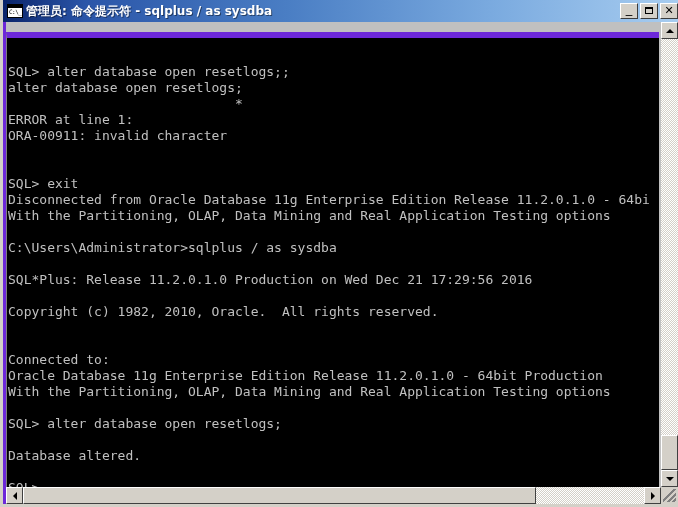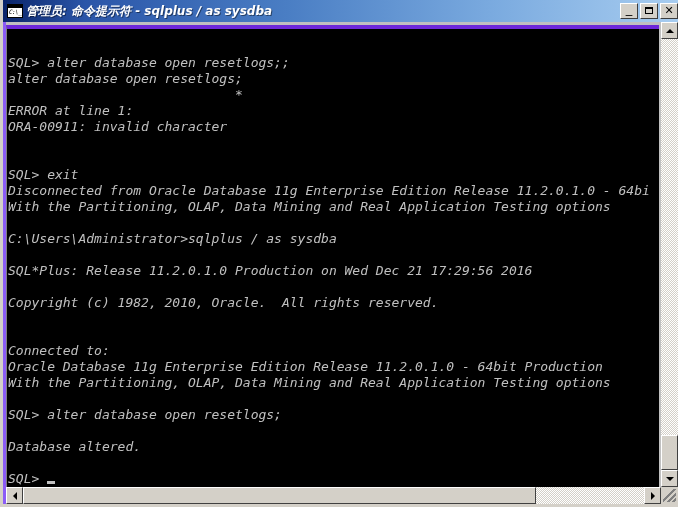--- a/index.html
+++ b/index.html
@@ -13,27 +13,26 @@
     overflow: hidden;
     font-family: "DejaVu Sans Mono", monospace;
   }
 
   
   .window {
     position: absolute;
     left: 0; top: 0;
     width: 678px;
     height: 507px;
-    background: #8b5cf6;
+    background: #6d28d9;
     box-sizing: border-box;
     border-left: 3px solid #d4d0c8;
     border-right: 3px solid #d4d0c8;
     border-bottom: 3px solid #d4d0c8;
     border-top: 0;
-    font-style: italic;
   }
 
   
   .titlebar {
     position: absolute;
     left: 0; top: 0;
     width: 678px;
     height: 22px;
     background: linear-gradient(to right,
         #0a246a 0%, #2a55a8 12%, #4a7ec4 42%, #7aaadf 72%, #a8cdf0 100%);
@@ -125,27 +124,27 @@
     left: 3px;
     top: 22px;
     width: 672px;
     height: 482px;
     background: #c0c0c0;
     box-sizing: border-box;
   }
   .console {
     position: absolute;
     left: 0;
-    top: 3px;
+    top: 10px;
     width: 653px;
     height: 462px;
     background: #000000;
     overflow: hidden;
     box-sizing: border-box;
-    border-top: 4px solid #6d28d9;
+    border-top: 6px solid #6d28d9;
     border-left: 1px solid #808080;
   }
   .screen {
     position: absolute;
     left: 1px;
     top: 10px;
     width: 656px;
     font-family: "DejaVu Sans Mono", monospace;
     font-size: 13px;
     line-height: 16px;

